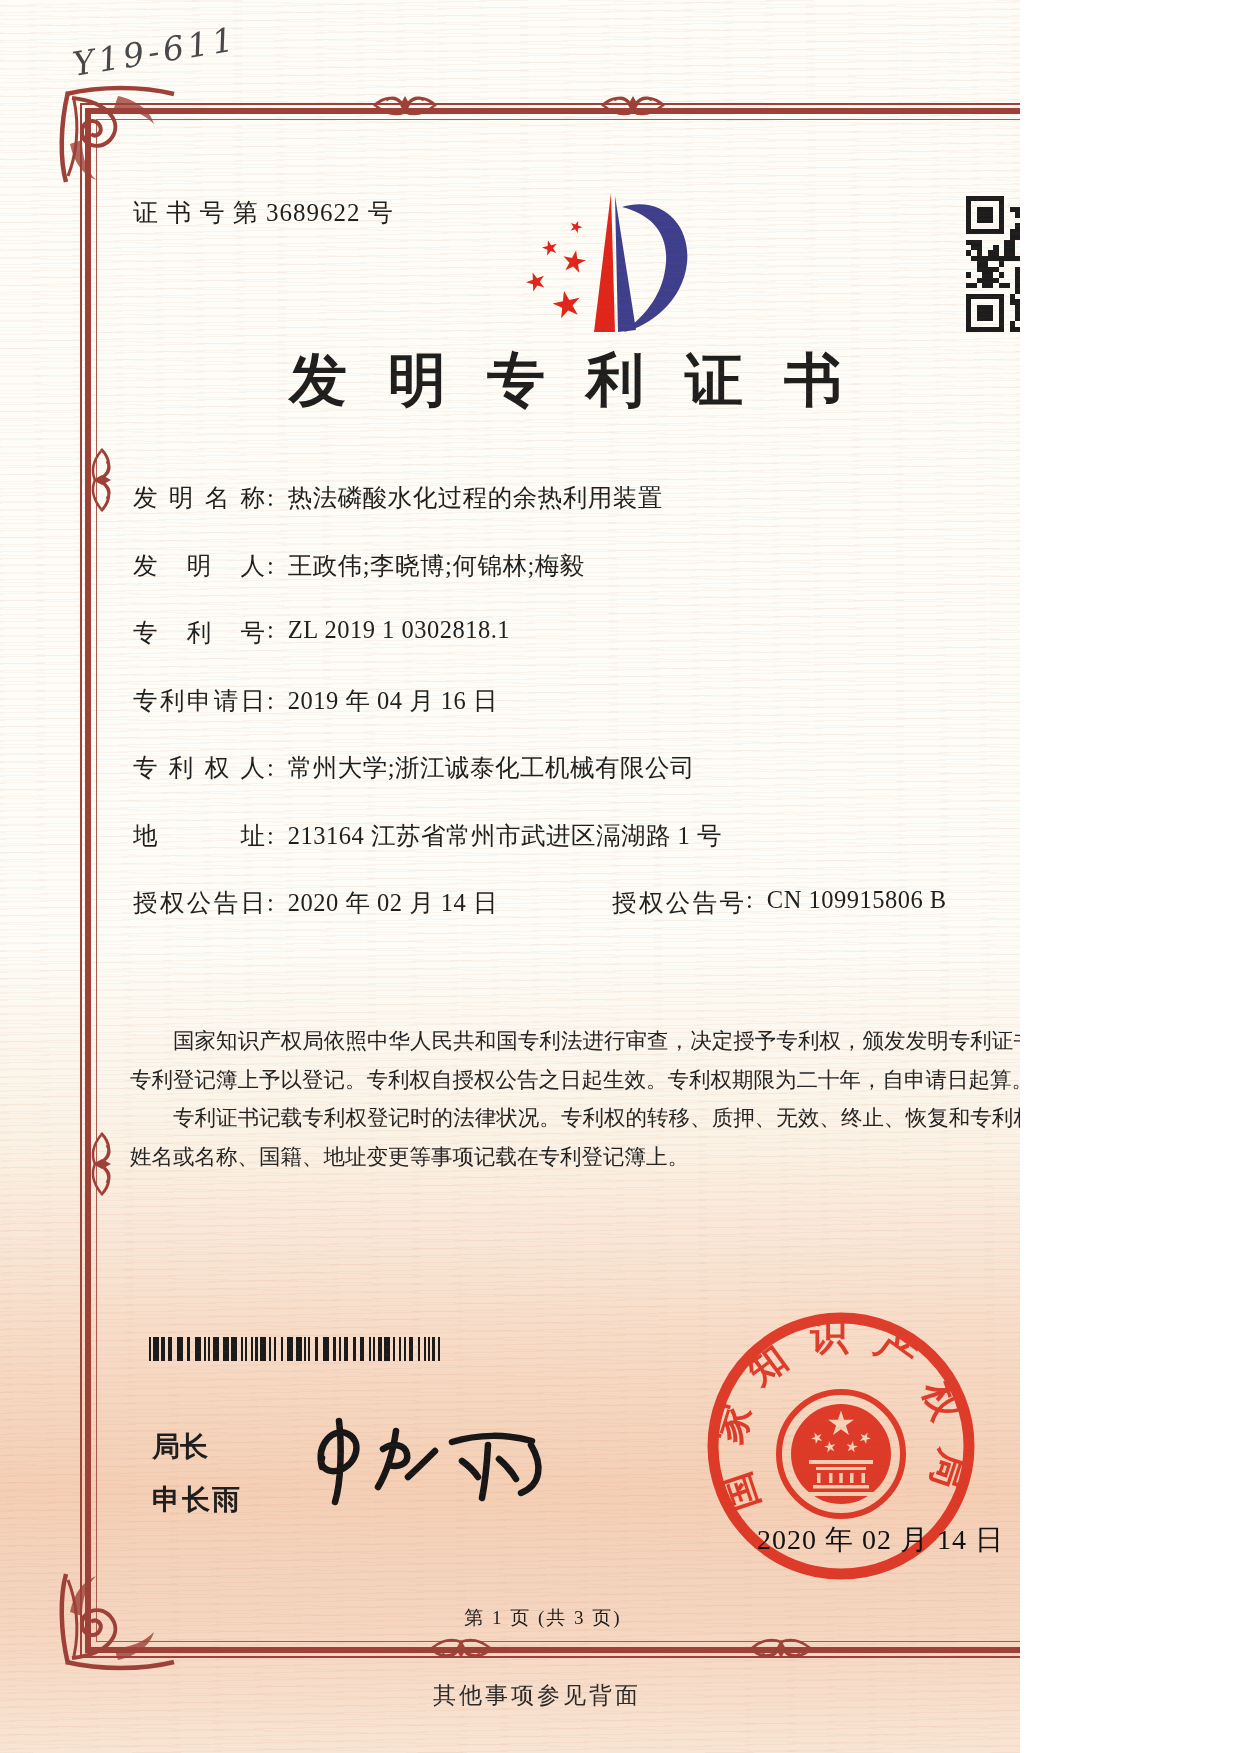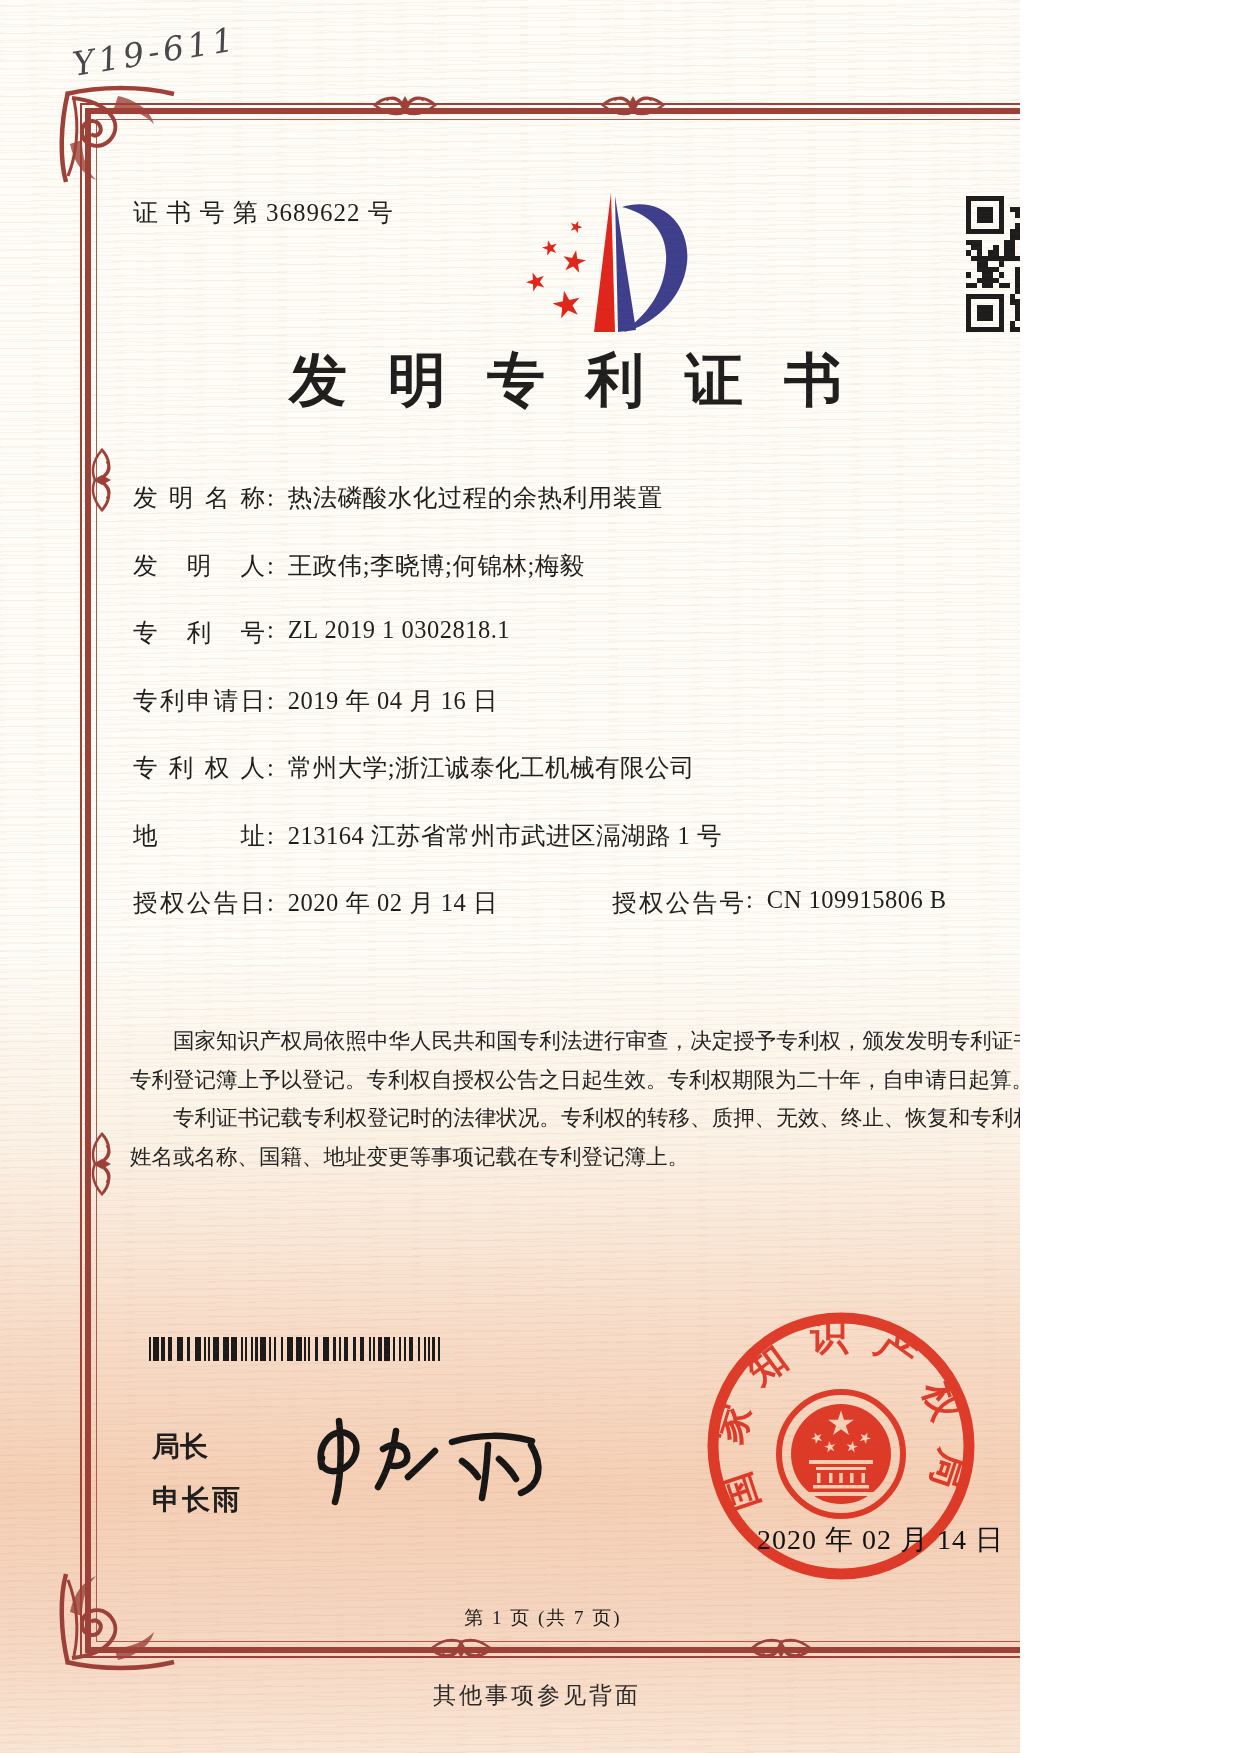--- a/index.html
+++ b/index.html
@@ -567,16 +567,16 @@
           <rect x="20.5" y="19" width="3.5" height="10"></rect>
         </g>
         <rect x="-28" y="31" width="56" height="3.5" fill="#fffdf8"></rect>
         <rect x="-35" y="38" width="70" height="4" fill="#fffdf8"></rect>
       </g>
     </g>
   </svg>
 
   <div class="seal-date">2020 年 02 月 14 日</div>
 
-  <div class="page-no">第 1 页 (共 7 页)</div>
+  <div class="page-no">第 1 页 (共 3 页)</div>
   <div class="back-note">其他事项参见背面</div>
 
 </div>
 
 </body></html>

